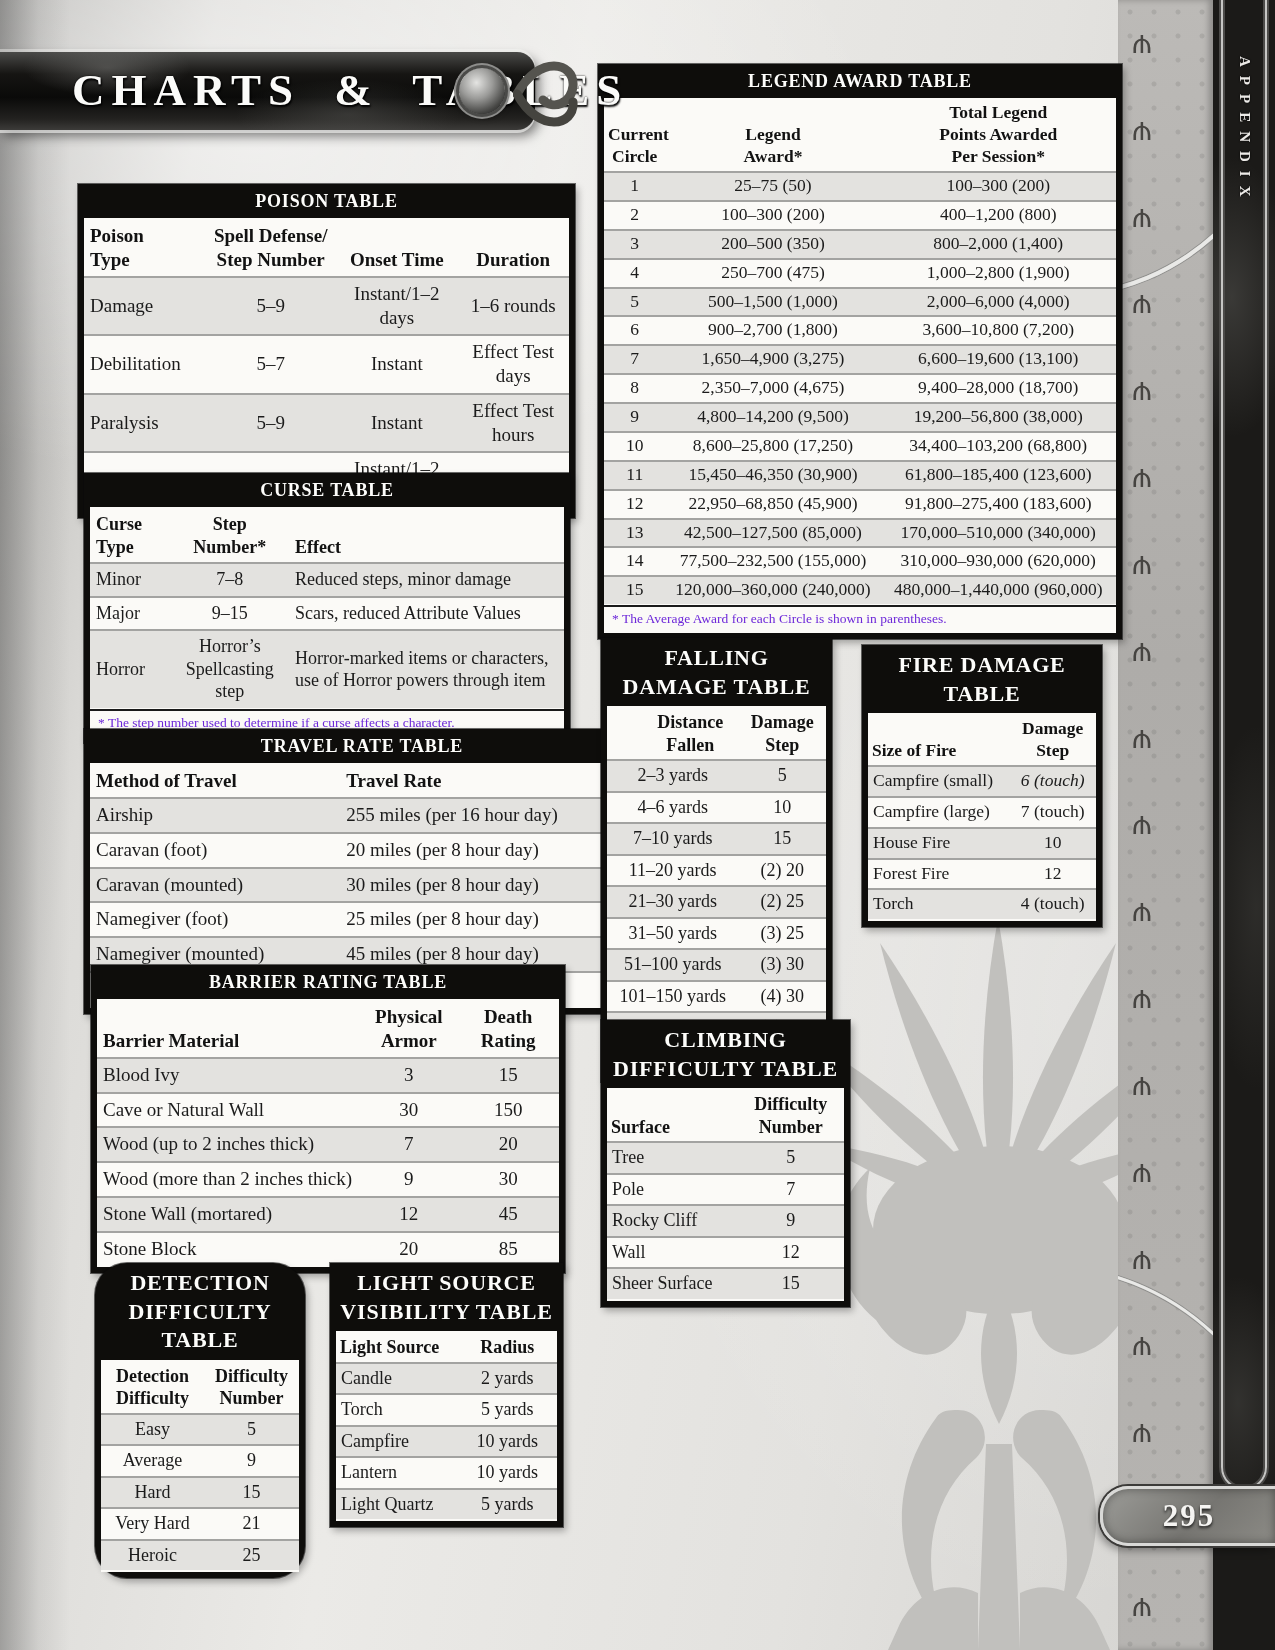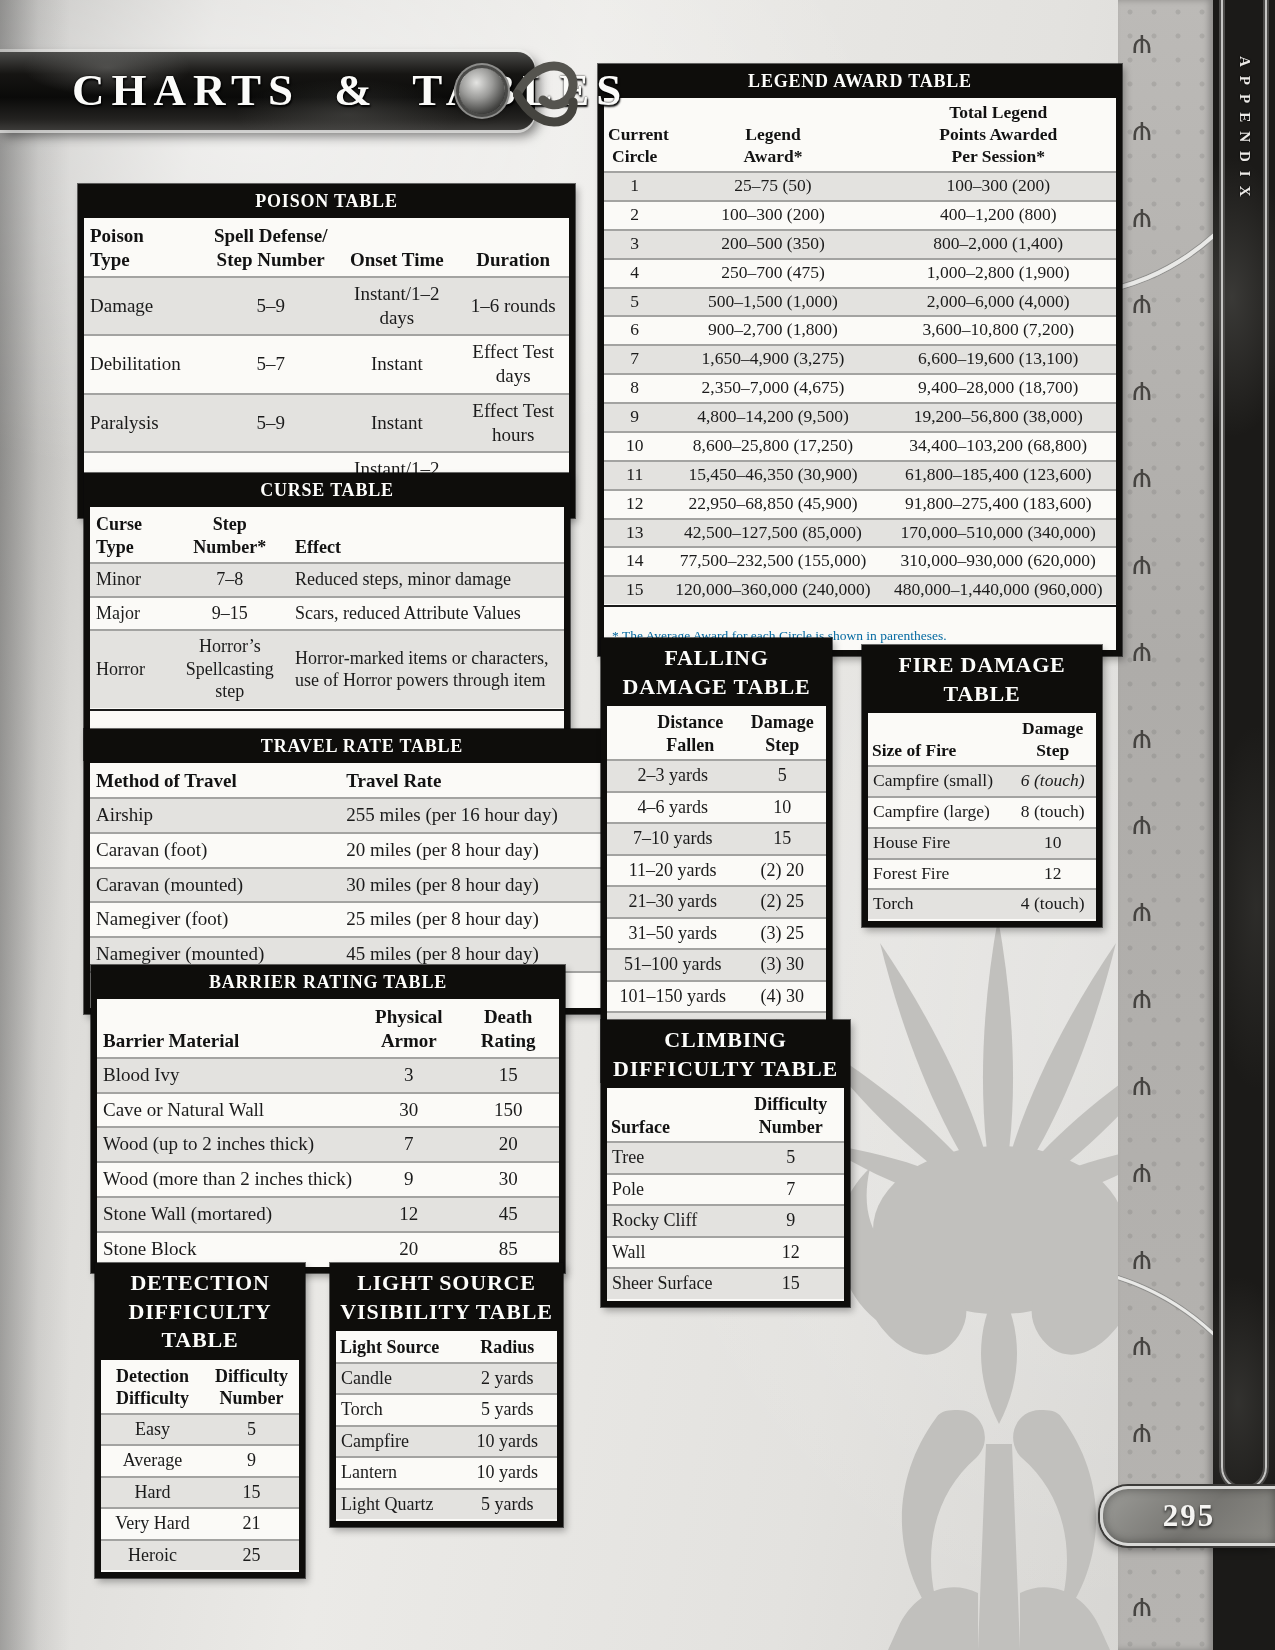--- a/index.html
+++ b/index.html
@@ -99,27 +99,27 @@
     letter-spacing:.8px;line-height:1.3;padding:6px 2px 5px;white-space:pre-line;
   }
   .tbl-body{background:#fbfaf7;padding:1px 0 2px;}
   .tbl table{width:100%;border-collapse:collapse;table-layout:fixed;font-size:19px;color:#1b1b1b;}
   .tbl th{
     font-weight:bold;vertical-align:bottom;white-space:pre-line;line-height:1.25;
     padding:5px 6px 4px;color:#121212;
   }
   .tbl td{vertical-align:middle;line-height:1.25;padding:4px 6px 5px;border-top:2px solid #a3a3a1;}
   .tbl tr.shaded{background:#e3e2df;}
-  .tbl-foot{border-top:2px solid #1a1a1a;margin-top:1px;padding:21px 8px 4px;font-size:13.5px;color:#0369a1;}
+  .tbl-foot{border-top:2px solid #1a1a1a;margin-top:1px;padding:4px 8px 4px;font-size:13.5px;color:#6d28d9;}
 
   #t-poison {left:78px; top:184px; width:497px;}
   #t-curse  {left:84px; top:473px; width:486px;} #t-curse table{font-size:18px;}
   #t-travel {left:84px; top:729px; width:556px;}
   #t-barrier{left:91px; top:965px; width:474px;}
-  #t-detection{left:95px; top:1263px; width:210px;}
+  #t-detection{left:95px; top:1263px; width:210px;border-radius:32px;}
   #t-light  {left:330px;top:1263px; width:233px;}
   #t-legend {left:598px;top:64px;  width:524px;}
   #t-legend table{font-size:17.5px;} #t-legend td{padding:2px 5px 3px;white-space:nowrap;} #t-legend th{padding:3px 4px 3px;}
   #t-falling{left:601px;top:638px; width:231px;}
   #t-fire   {left:862px;top:645px; width:240px;} #t-fire table{font-size:17.5px;}
   #t-climbing{left:601px;top:1020px;width:249px;}
   .narrow .tbl-title{font-size:22px;}
   .narrow table{font-size:18px;}
   .narrow th{padding:4px 4px 3px;}
   .narrow td{padding:3px 5px 4px;}
@@ -639,21 +639,21 @@
 Step</th>
             </tr>
           </thead>
           <tbody>
             <tr class="shaded">
               <td style="text-align: left;">Campfire (small)</td>
               <td style="text-align: center; font-style: italic;">6 (touch)</td>
             </tr>
             <tr>
               <td style="text-align: left;">Campfire (large)</td>
-              <td style="text-align: center;">8 (touch)</td>
+              <td style="text-align: center;">7 (touch)</td>
             </tr>
             <tr class="shaded">
               <td style="text-align: left;">House Fire</td>
               <td style="text-align: center;">10</td>
             </tr>
             <tr>
               <td style="text-align: left;">Forest Fire</td>
               <td style="text-align: center;">12</td>
             </tr>
             <tr class="shaded">

